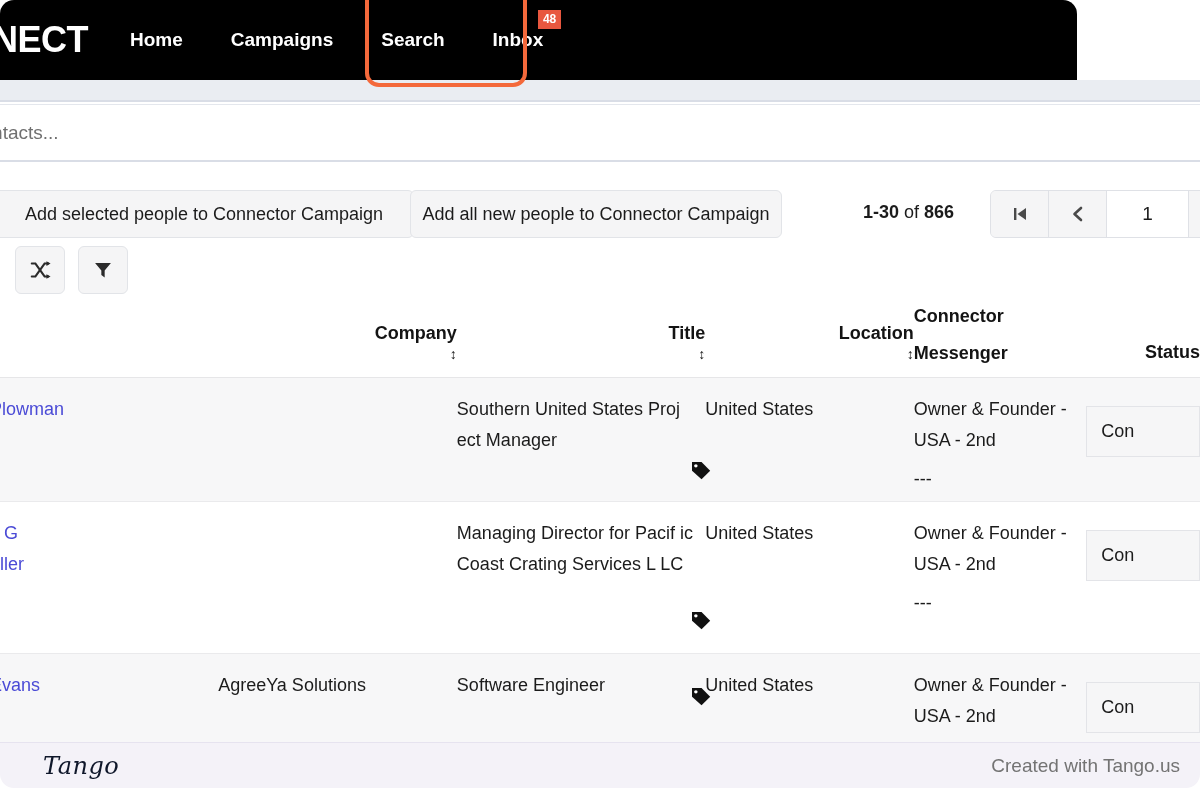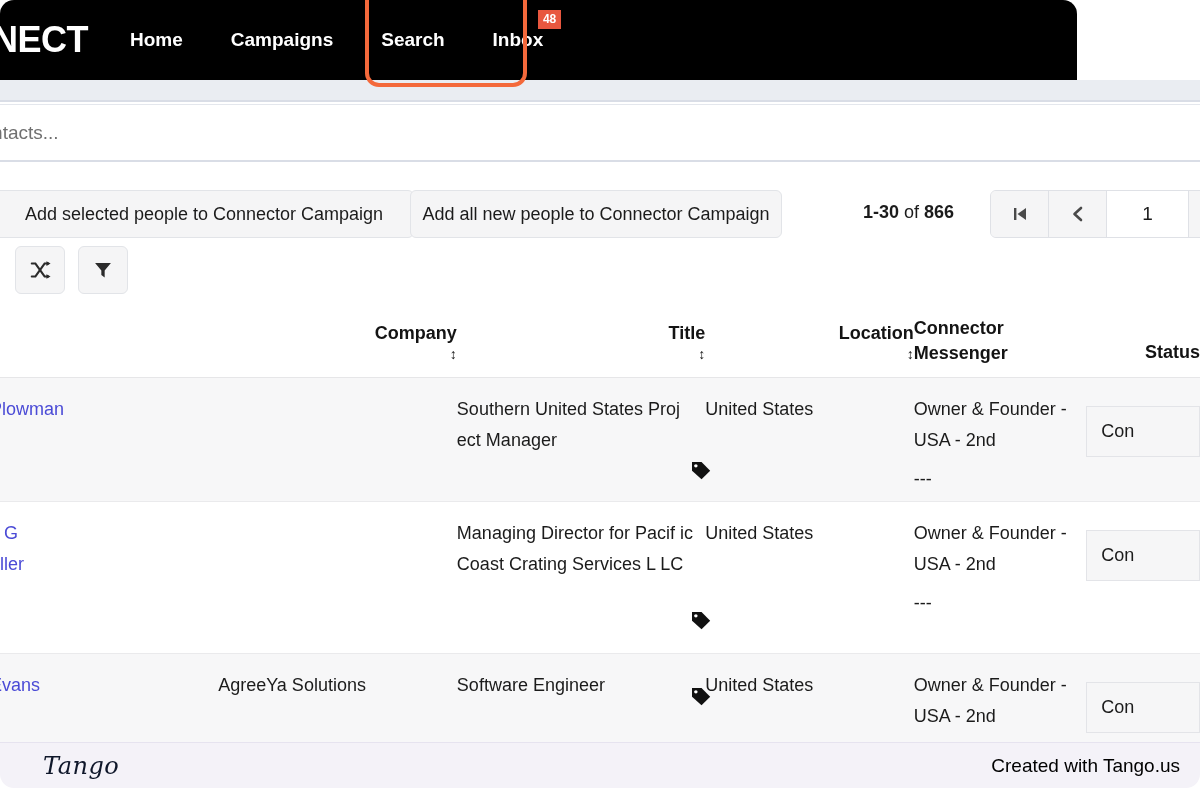--- a/index.html
+++ b/index.html
@@ -218,21 +218,21 @@
     align-items: flex-end;
     gap: 5px;
     white-space: nowrap;
     flex-direction: column;
   }
   .th-wrap {
     flex-direction: column;
     align-items: flex-start;
     line-height: 1.35;
     padding-bottom: 12px;
-    gap: 0;
+    gap: 12px;
     justify-content: space-between;
   }
   .sort-ic {
     font-size: 14px;
     line-height: 1;
     position: relative;
     top: -2px;
   }
 
   
@@ -299,21 +299,21 @@
   }
   .tango-logo {
     color: #0f172a;
     font-family: "DejaVu Serif", serif;
     font-style: italic;
     font-size: 24px;
     letter-spacing: 0.5px;
     margin-left: 21px;
   }
   .tango-credit {
-    color: #000000;
+    color: #737373;
     font-size: 19px;
   }
 </style>
 </head>
 <body>
 
 <div class="screen">
 
   <div class="navbar">
     <div class="brand">NECT</div>

